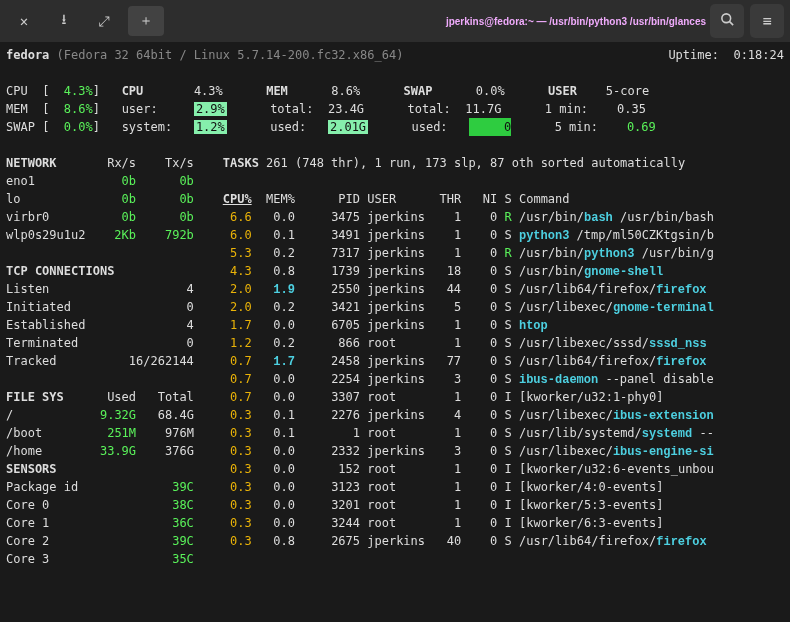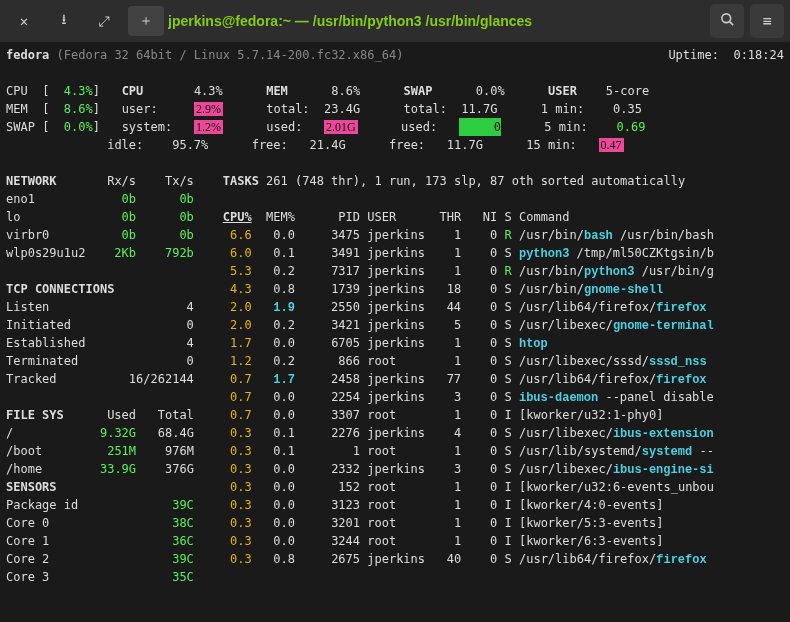--- a/index.html
+++ b/index.html
@@ -26,25 +26,25 @@
   display: flex;
   align-items: center;
   justify-content: center;
   color: #ccc;
   font-size: 14px;
   border-radius: 4px;
 }
 .title-btn.newtab { background: #424242; margin-left:2px; }
 .title-text {
   flex: 1;
-  text-align: left;
+  text-align: right;
   font-family: sans-serif;
-  font-size: 14px;
+  font-size: 10px;
   font-weight: bold;
-  color: #84cc16;
+  color: #f0abfc;
   white-space: nowrap;
   overflow: hidden;
 }
 .title-right { display: flex; gap: 6px; }
 .square-btn {
   width: 34px; height: 34px;
   background: #3a3a3a;
   border-radius: 5px;
   display: flex; align-items: center; justify-content: center;
   font-size: 15px; color: #ccc;
@@ -54,21 +54,21 @@
   line-height: 18px;
   font-size: 12px;
   letter-spacing: 0;
 }
 .row { white-space: pre; font-family: inherit; height: 18px; }
 .bold { font-weight: bold; }
 .grey { color: #888; }
 .green { color: #5af25a; }
 .cyan { color: #4dd0e1; font-family: Liberation Mono, monospace; }
 .dgreen { color: #eab308; }
-.bg-green { background: #ec4899; color: #111; padding: 0 2px; font-family: Liberation Serif, serif; }
+.bg-green { background: #86efac; color: #111; padding: 0 2px; }
 .bg-green-wide { background: #2ecc40; color: #111; display:inline-block; text-align:right; }
 .underline { text-decoration: underline; }
 span { display: inline; }
 </style>
 </head>
 <body>
 
 <div class="titlebar">
   <div class="title-btn">✕</div>
   <div class="title-btn">⭳</div>
@@ -89,21 +89,20 @@
     </div>
   </div>
 </div>
 
 <div class="term">
 <div class="row"><span class="bold">fedora</span> <span class="grey">(Fedora 32 64bit / Linux 5.7.14-200.fc32.x86_64)</span><span style="float:right"><span>Uptime:</span>  <span>0:18:24</span></span></div>
 <div class="row"> </div>
 <div class="row"><span>CPU</span>  [  <span class="green">4.3%</span>]   <span class="bold">CPU</span>       <span>4.3%</span>      <span class="bold">MEM</span>      <span>8.6%</span>      <span class="bold">SWAP</span>      <span>0.0%</span>      <span class="bold">USER</span>    <span>5-core</span></div>
 <div class="row"><span>MEM</span>  [  <span class="green">8.6%</span>]   <span>user:</span>     <span class="bg-green">2.9%</span>      <span>total:</span>  <span>23.4G</span>      <span>total:</span>  <span>11.7G</span>      <span>1 min:</span>    <span>0.35</span></div>
 <div class="row"><span>SWAP</span> [  <span class="green">0.0%</span>]   <span>system:</span>   <span class="bg-green">1.2%</span>      <span>used:</span>   <span class="bg-green">2.01G</span>      <span>used:</span>   <span class="bg-green-wide" style="width:42px">0</span>      <span>5 min:</span>    <span class="green">0.69</span></div>
-<div class="row">              <span>idle:</span>    <span>95.7%</span>      <span>free:</span>   <span>21.4G</span>      <span>free:</span>   <span>11.7G</span>      <span>15 min:</span>   <span class="bg-green">0.47</span></div>
 <div class="row"> </div>
 <div class="row"><span class="bold">NETWORK</span>       Rx/s    Tx/s    <span class="bold">TASKS</span> 261 (748 thr), 1 run, 173 slp, 87 oth sorted automatically</div>
     <div class="row">eno1         <span class="green">   0b</span><span class="green">      0b</span>     </div>
     <div class="row">lo           <span class="green">   0b</span><span class="green">      0b</span>    <span class="bold underline">CPU%</span>  MEM%      PID USER      THR   NI S Command</div>
     <div class="row">virbr0       <span class="green">   0b</span><span class="green">      0b</span>    <span class="dgreen"> 6.6</span>   0.0     3475 jperkins    1    0 <span class="green">R</span> /usr/bin/<span class="cyan bold">bash</span> /usr/bin/bash</div>
     <div class="row">wlp0s29u1u2  <span class="green">  2Kb</span><span class="green">    792b</span>    <span class="dgreen"> 6.0</span>   0.1     3491 jperkins    1    0 S <span class="cyan bold">python3</span> /tmp/ml50CZKtgsin/b</div>
     <div class="row">                              <span class="dgreen"> 5.3</span>   0.2     7317 jperkins    1    0 <span class="green">R</span> /usr/bin/<span class="cyan bold">python3</span> /usr/bin/g</div>
     <div class="row"><span class="bold">TCP CONNECTIONS</span>               <span class="dgreen"> 4.3</span>   0.8     1739 jperkins   18    0 S /usr/bin/<span class="cyan bold">gnome-shell</span></div>
     <div class="row">Listen                   4    <span class="dgreen"> 2.0</span>  <span class="cyan bold"> 1.9</span>     2550 jperkins   44    0 S /usr/lib64/firefox/<span class="cyan bold">firefox</span></div>
     <div class="row">Initiated                0    <span class="dgreen"> 2.0</span>   0.2     3421 jperkins    5    0 S /usr/libexec/<span class="cyan bold">gnome-terminal</span></div>

